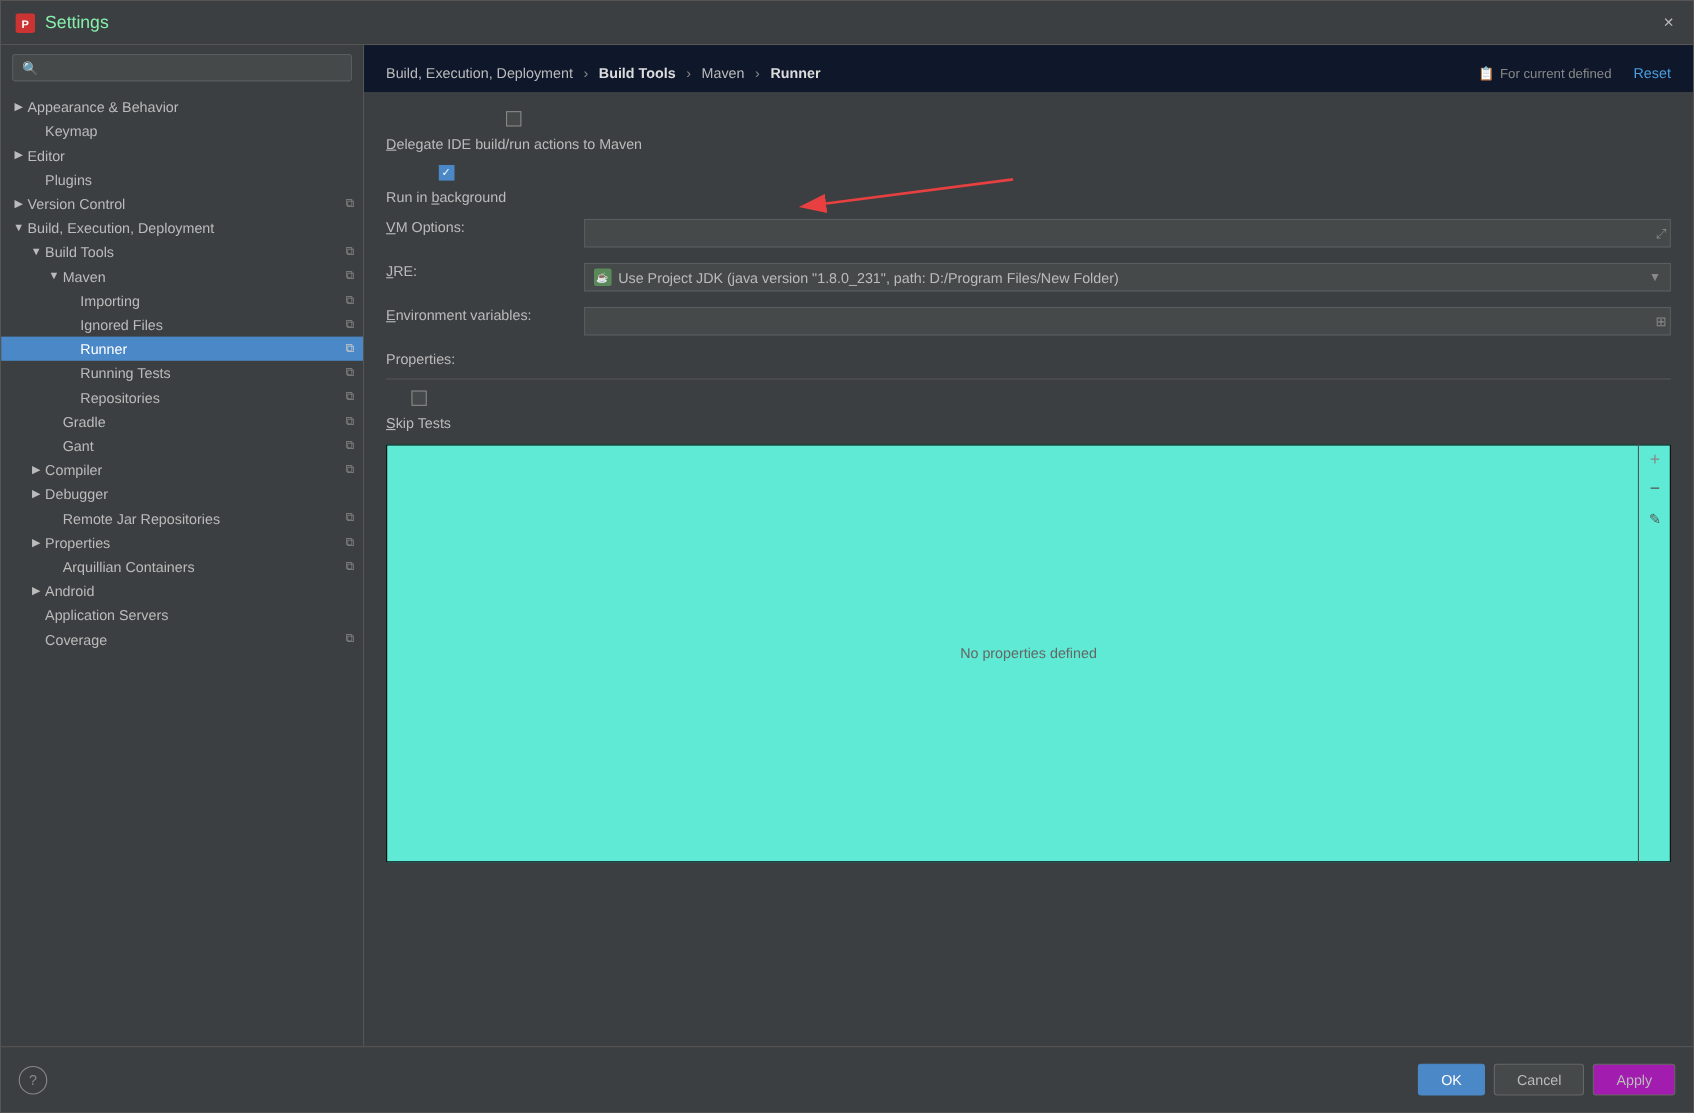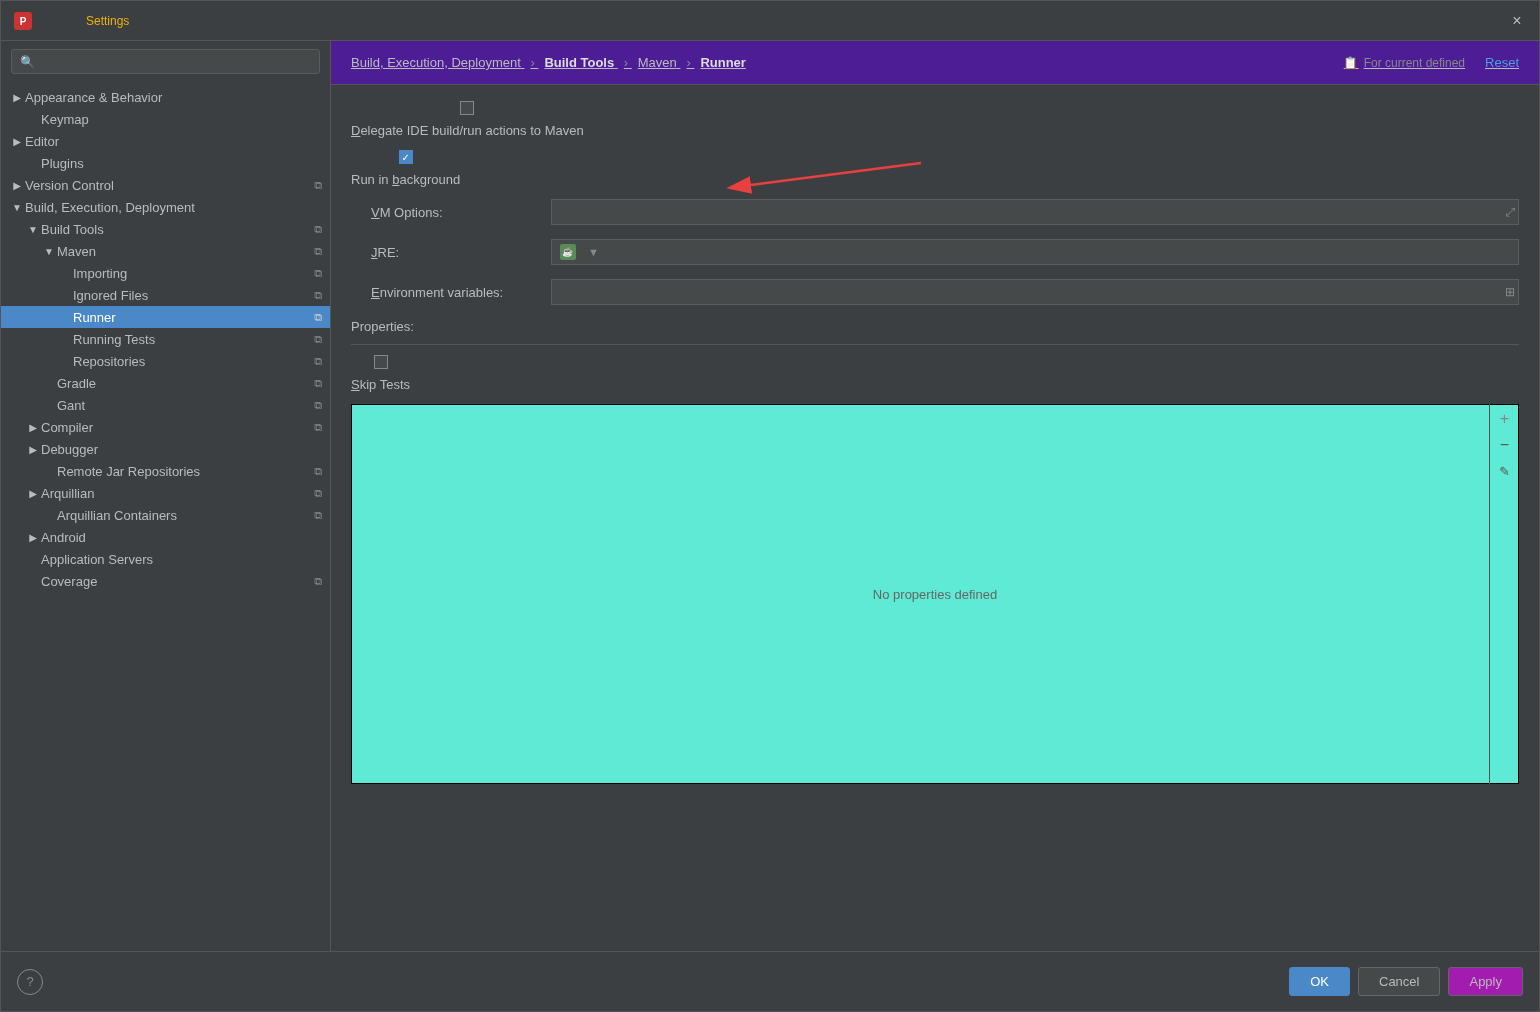--- a/index.html
+++ b/index.html
@@ -37,24 +37,23 @@
     .title-bar-icon {
       width: 20px;
       height: 20px;
       margin-right: 8px;
       display: flex;
       align-items: center;
       justify-content: center;
       flex-shrink: 0;
     }
     .title-bar-title {
-      color: #eab308;
-      font-size: 12px;
-      flex: 1;
-      margin-left: 45px;
+      color: #86efac;
+      font-size: 16px;
+      flex: 1;
     }
     .title-bar-close {
       color: #bbbbbb;
       cursor: pointer;
       font-size: 16px;
       width: 20px;
       height: 20px;
       display: flex;
       align-items: center;
       justify-content: center;
@@ -146,27 +145,26 @@
     .right-panel {
       flex: 1;
       display: flex;
       flex-direction: column;
       overflow: hidden;
     }
 
     
     .breadcrumb-bar {
       display: flex;
-      align-items: center;
+      align-items: flex-end;
       padding: 10px 20px;
       border-bottom: 1px solid #555;
-      background: #4c1d95;
+      background: #0f172a;
       height: 44px;
       flex-shrink: 0;
-      text-decoration: underline;
     }
     .breadcrumb-text {
       color: #bbbbbb;
       font-size: 13px;
     }
     .breadcrumb-text .bold { font-weight: bold; color: #ddd; }
     .breadcrumb-arrow { color: #888; margin: 0 6px; }
     .breadcrumb-current { color: #ddd; font-weight: bold; }
     .for-current-project {
       margin-left: auto;
@@ -222,23 +220,21 @@
     .checkbox.checked::after {
       content: '✓';
       color: #fff;
       font-size: 10px;
     }
     .checkbox-text { color: #bbbbbb; }
     .checkbox-text u { text-decoration: underline; }
 
     .field-row {
       display: flex;
-      align-items: center;
       margin-bottom: 14px;
-      margin-left: 20px;
     }
     .field-label {
       width: 180px;
       flex-shrink: 0;
       color: #bbbbbb;
       font-size: 13px;
     }
     .field-label u { text-decoration: underline; }
     .field-input-wrap {
       flex: 1;
@@ -562,21 +558,21 @@
         </div>
 
         <div class="tree-item indent-2">
           <span class="arrow"></span>
           <span class="label">Remote Jar Repositories</span>
           <span class="copy-icon">⧉</span>
         </div>
 
         <div class="tree-item indent-1">
           <span class="arrow">▶</span>
-          <span class="label">Arquillian</span>
+          <span class="label">Properties</span>
           <span class="copy-icon">⧉</span>
         </div>
 
         <div class="tree-item indent-2">
           <span class="arrow"></span>
           <span class="label">Arquillian Containers</span>
           <span class="copy-icon">⧉</span>
         </div>
 
         <div class="tree-item indent-1">
@@ -640,20 +636,21 @@
           <div class="field-input-wrap">
             <input class="field-input" type="text" value="" style="">
             <span class="expand-icon">⤢</span>
           </div>
         </div>
 
         <div class="field-row">
           <div class="field-label"><u>J</u>RE:</div>
           <div class="jre-select">
             <div class="jre-icon">☕</div>
+            <span class="jre-select-text">Use Project JDK (java version "1.8.0_231", path: D:/Program Files/New Folder)</span>
             <span class="jre-select-arrow">▼</span>
           </div>
         </div>
 
         <div class="field-row">
           <div class="field-label"><u>E</u>nvironment variables:</div>
           <div class="env-input-wrap">
             <input class="env-input" type="text" value="" style="">
             <span class="env-icon">⊞</span>
           </div>

